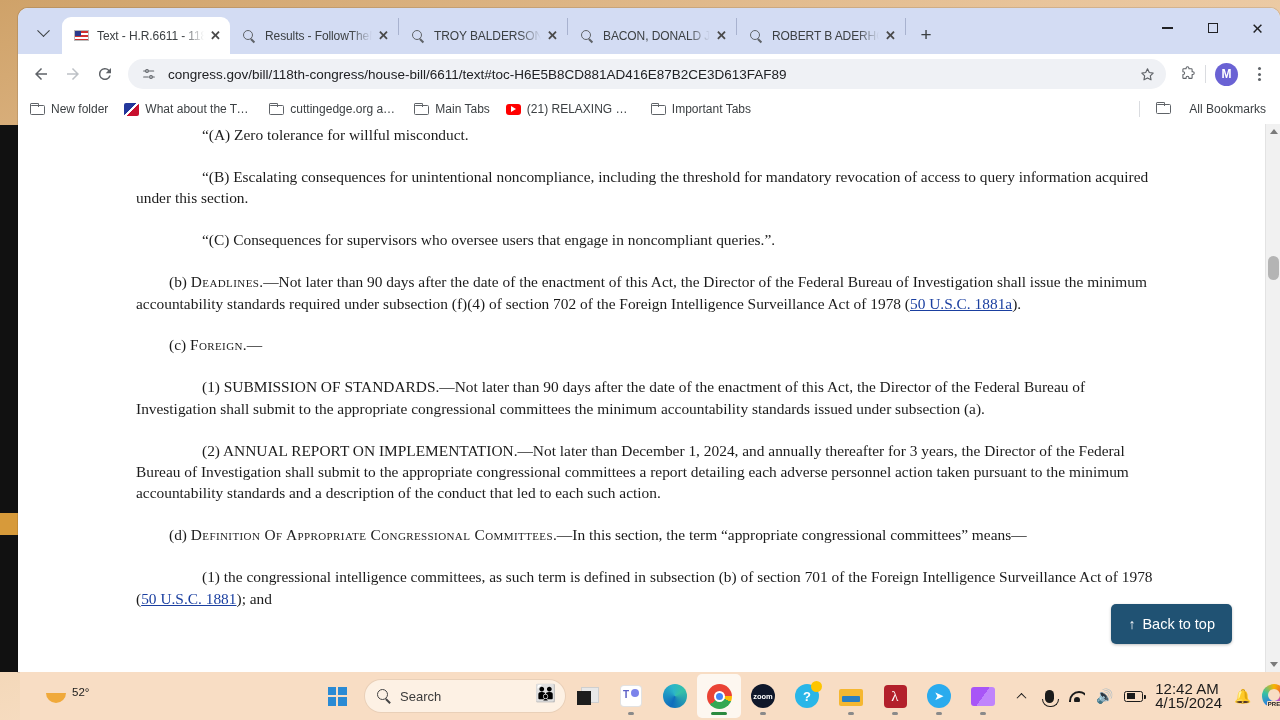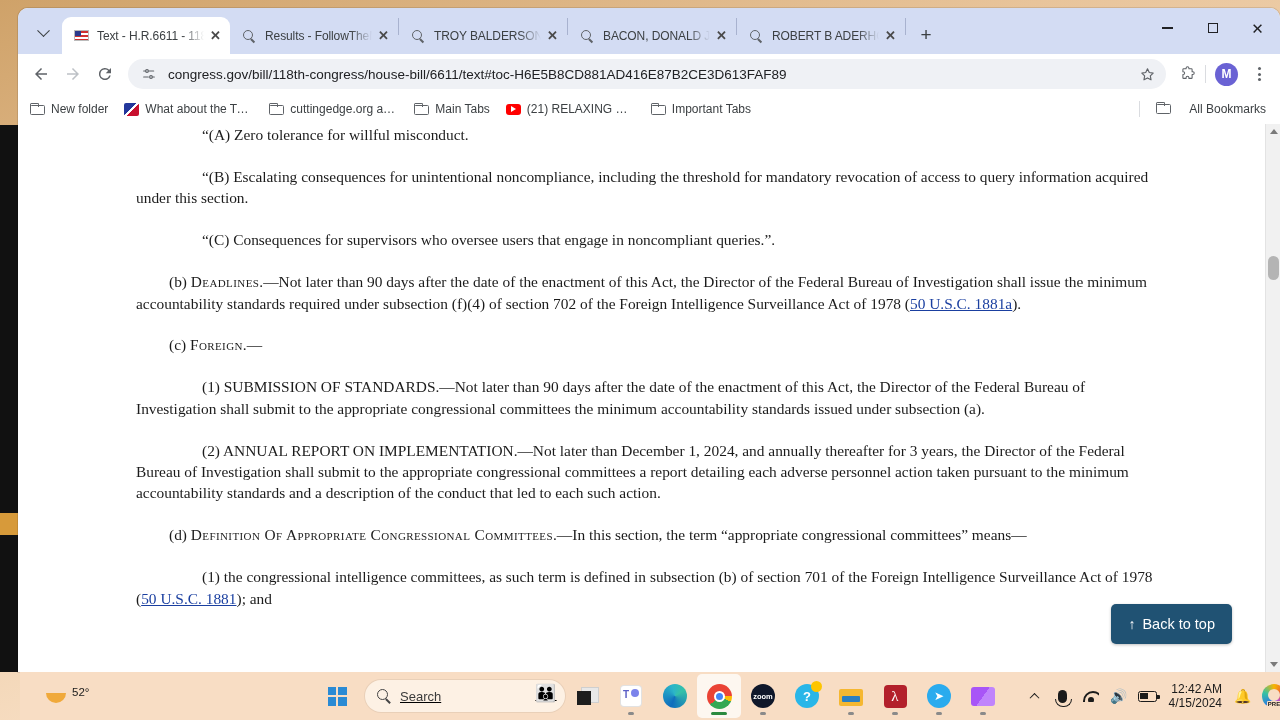--- a/index.html
+++ b/index.html
@@ -360,21 +360,20 @@
   
   #taskbar-search {
     width: 200px; height: 32px;
     background: #fdf1e4;
     border-radius: 16px;
     display: flex; align-items: center;
     padding: 0 8px 0 12px;
     margin-left: 6px;
     cursor: text;
     box-shadow: 0 0 0 1px rgba(0,0,0,.06);
-    text-decoration: underline;
   }
   #taskbar-search .mag2 {
     width: 14px; height: 14px; position: relative; flex: 0 0 14px; margin-right: 9px;
   }
   #taskbar-search .mag2::before {
     content:""; position:absolute; left:0; top:0; width:9px;height:9px;
     border:1.7px solid #444; border-radius:50%;
   }
   #taskbar-search .mag2::after {
     content:""; position:absolute; left:9px; top:9px; width:5.5px;height:1.7px;
@@ -450,22 +449,22 @@
   .mic-ico { width:9px;height:13px;border-radius:5px 5px 5px 5px;background:#1b1b1b;position:relative; }
   .mic-ico::after{content:"";position:absolute;left:-3px;bottom:-4px;width:15px;height:7px;border:1.5px solid #1b1b1b;border-top:none;border-radius:0 0 8px 8px;}
   .wifi-ico { width:16px;height:12px;position:relative;overflow:hidden; }
   .wifi-ico::before{content:"";position:absolute;left:0;top:1px;width:16px;height:16px;border:2px solid #1b1b1b;border-radius:50%;}
   .wifi-ico::after{content:"";position:absolute;left:5px;top:7px;width:6px;height:6px;border-radius:50%;background:#1b1b1b;}
   .spk-ico { font-size:14px; line-height:1; }
   .bat-ico { width:19px;height:11px;border:1.6px solid #1b1b1b;border-radius:2.5px;position:relative; }
   .bat-ico::after{content:"";position:absolute;right:-4px;top:3px;width:2.5px;height:4px;background:#1b1b1b;border-radius:0 1px 1px 0;}
   .bat-ico i{position:absolute;left:1.5px;top:1.5px;bottom:1.5px;width:8px;background:#1b1b1b;display:block;}
   #tray-clock {
-    display:flex; flex-direction:column; align-items:flex-end;
-    font-size: 12px; line-height: 14px; color:#1b1b1b;
+    display:flex; flex-direction:column; 
+    font-size: 15px; line-height: 14px; color:#1b1b1b;
     padding: 0 6px; cursor:pointer; border-radius:4px;
   }
   .bell-ico { font-size: 14px; line-height:1; }
   .copilot-ico {
     width: 24px; height: 24px; border-radius: 50%;
     background: conic-gradient(from 0deg,#f7b500,#ef4f3a,#b14fe0,#2f7de1,#36c2a3,#f7b500);
     position: relative;
     display:flex; align-items:flex-end; justify-content:center;
   }
   .copilot-ico::before {

